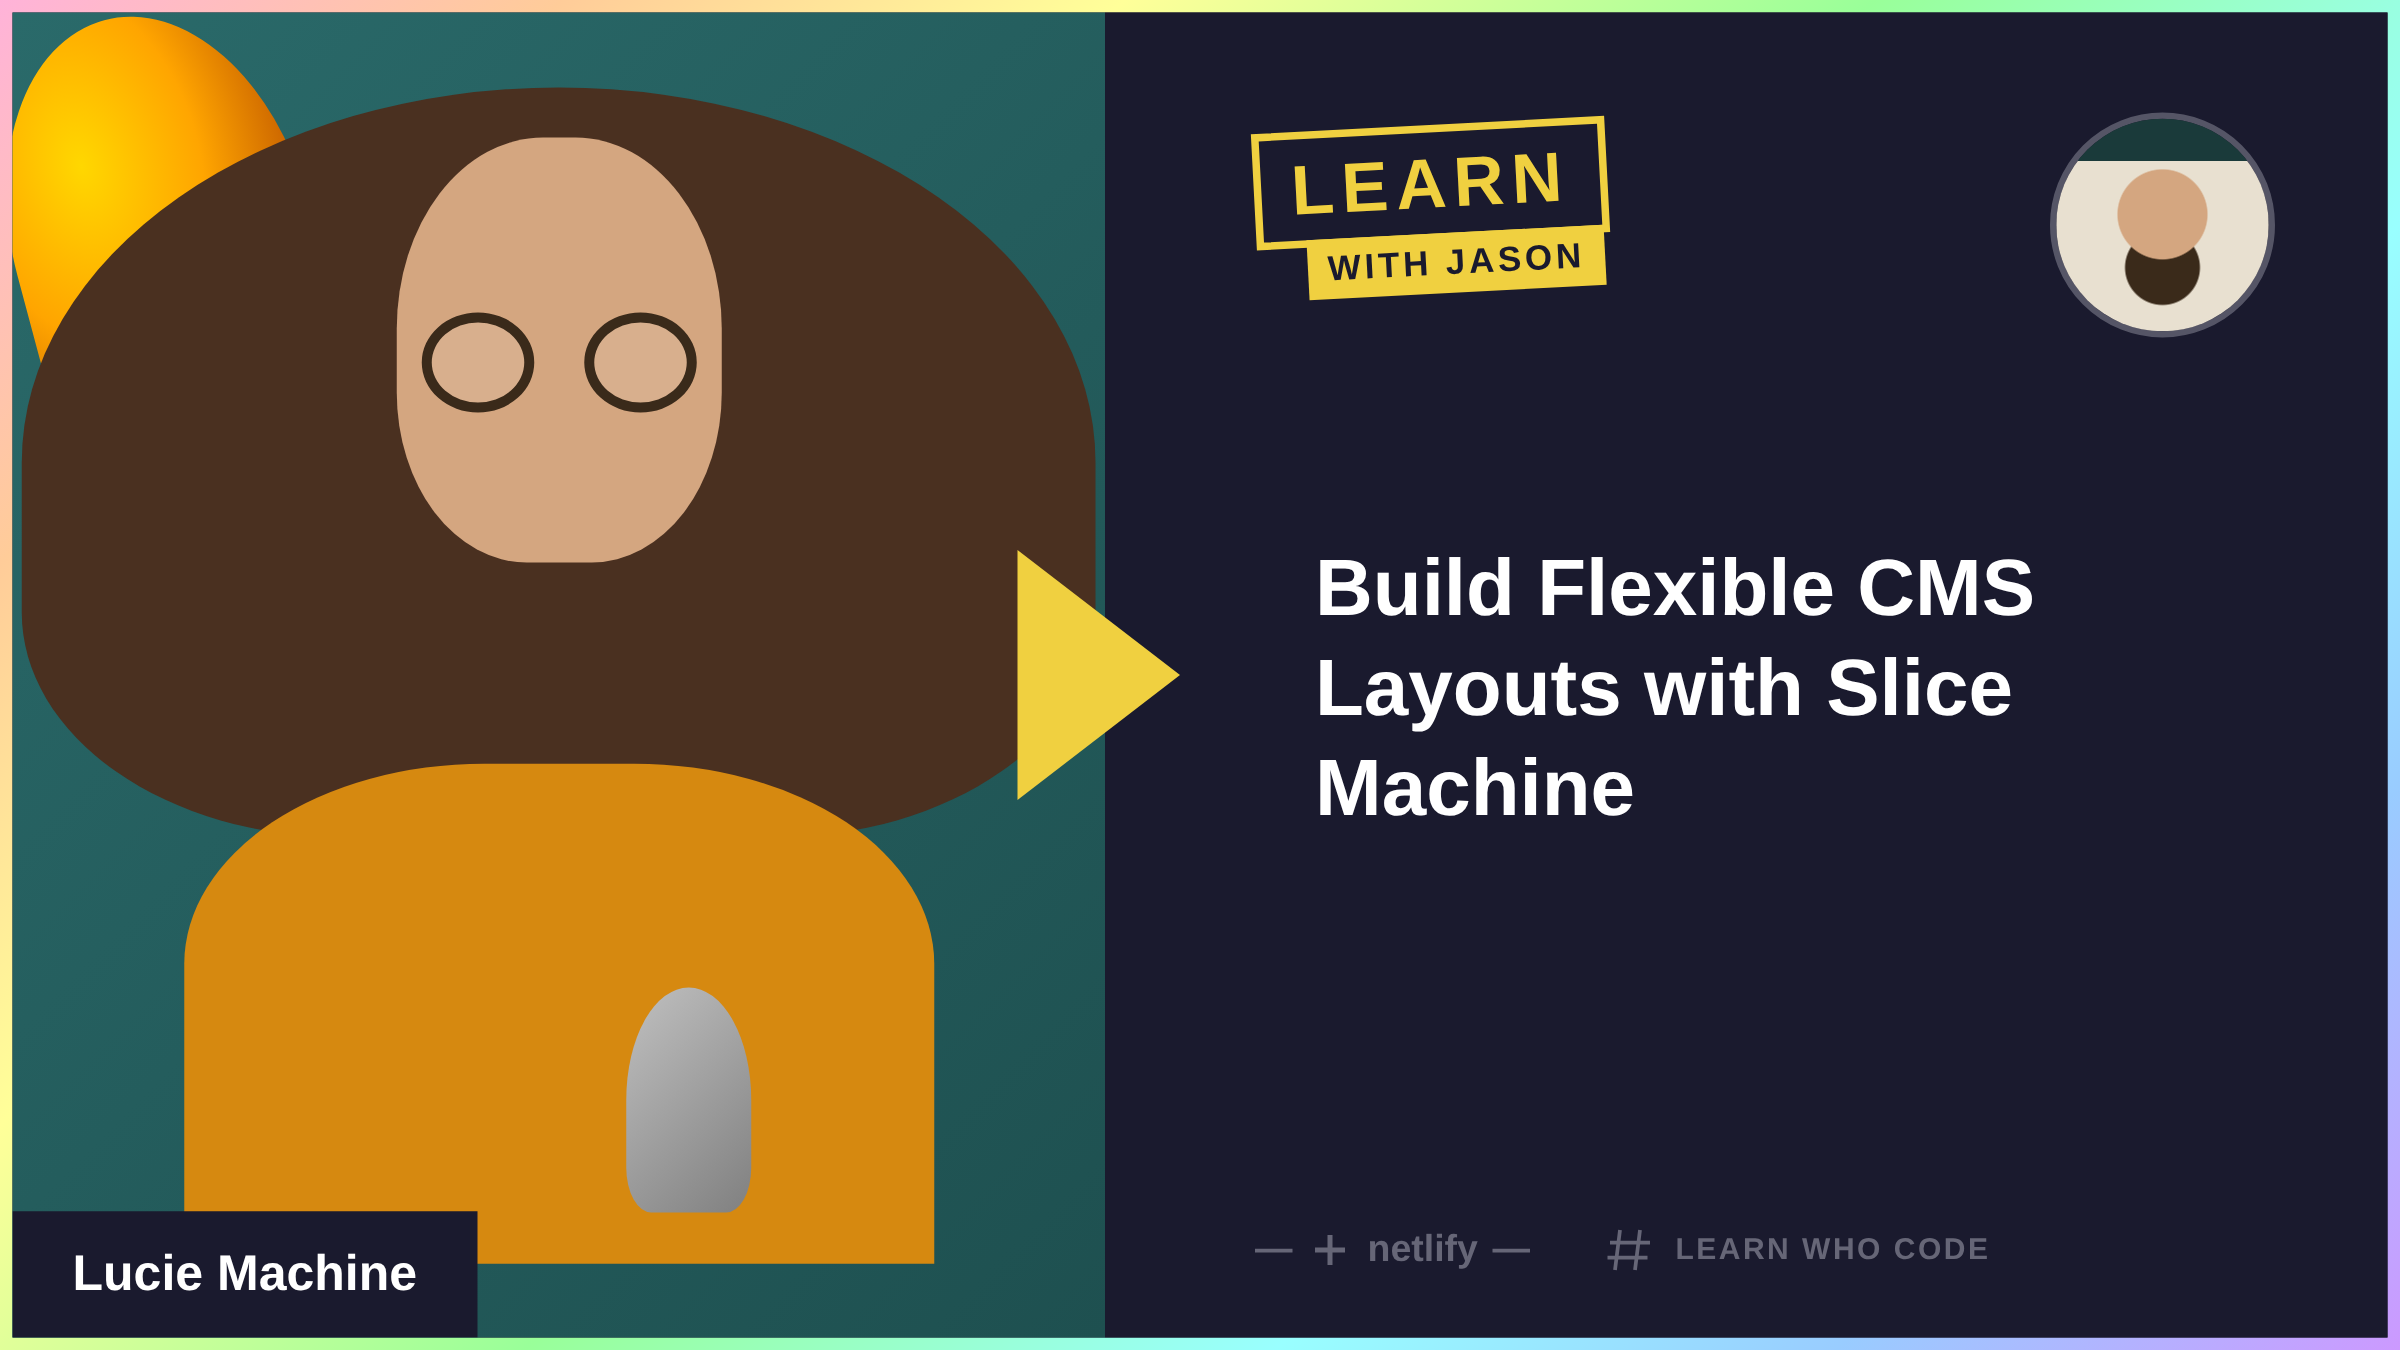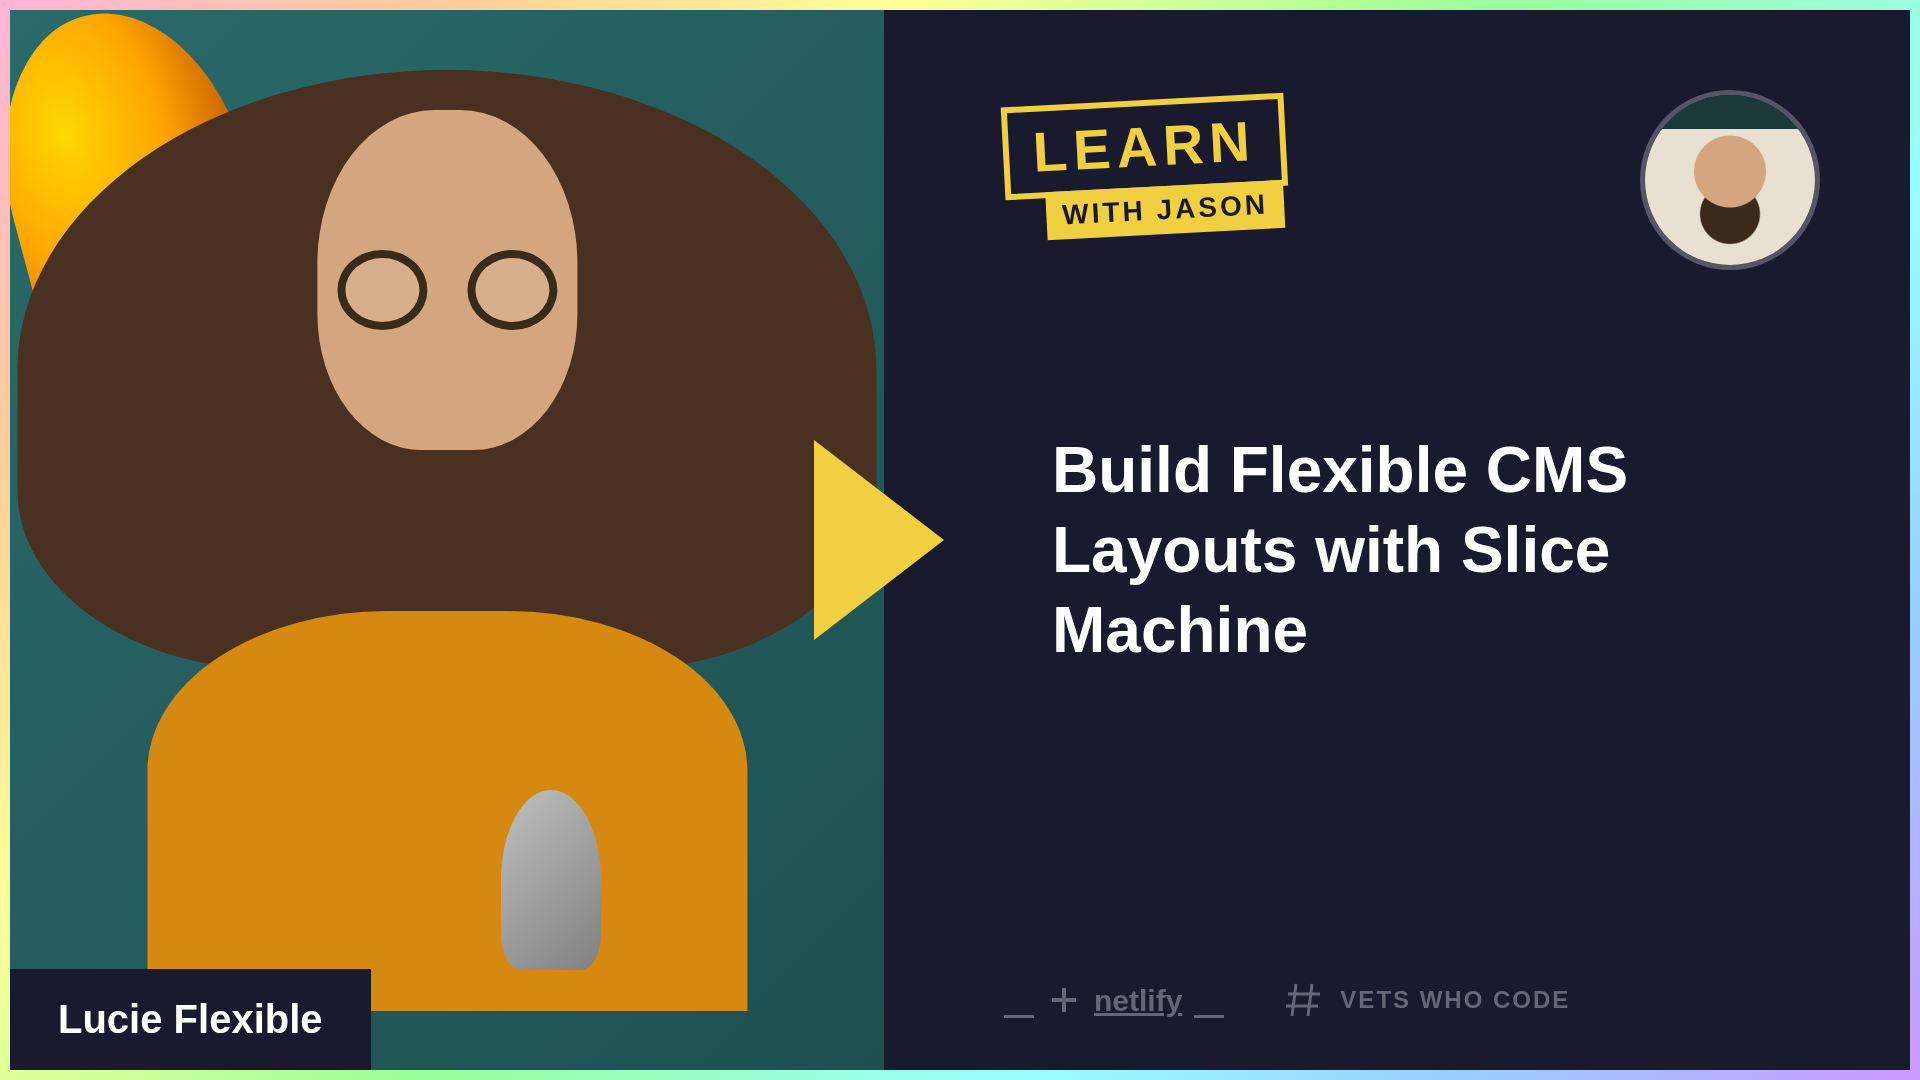--- a/index.html
+++ b/index.html
@@ -202,26 +202,25 @@
 .sponsors {
   position: absolute;
   bottom: 50px;
   left: 120px;
   display: flex;
   align-items: center;
   gap: 60px;
 }
 .sponsor-netlify {
   display: flex;
-  align-items: flex-end;
+  align-items: center;
   gap: 12px;
   color: #667;
   font-size: 30px;
   font-weight: 600;
-  text-decoration: underline;
 }
 .netlify-icon {
   width: 36px;
   height: 36px;
   position: relative;
 }
 .netlify-icon::before, .netlify-icon::after {
   content: '';
   position: absolute;
   background: #667;
@@ -262,21 +261,21 @@
               <div class="lens lens-right"></div>
             </div>
           </div>
           <div class="sweater"></div>
         </div>
         <div class="microphone">
           <div class="mic-head"></div>
         </div>
       </div>
       <div class="guest-name-banner">
-        <span>Lucie Flexible</span>
+        <span>Lucie Machine</span>
       </div>
     </div>
 
     <div class="right-panel">
 
       <div class="play-button"></div>
 
       <div class="logo-block">
         <div class="logo-learn">LEARN</div><br>
         <div class="logo-with-jason">WITH JASON</div>
@@ -297,19 +296,19 @@
         </div>
         <div class="sponsor-vwc">
           <div class="vwc-icon">
             <svg viewBox="0 0 40 40" fill="none" stroke="#667" stroke-width="3">
               <line x1="12" y1="4" x2="8" y2="36"></line>
               <line x1="28" y1="4" x2="24" y2="36"></line>
               <line x1="4" y1="14" x2="36" y2="14"></line>
               <line x1="2" y1="26" x2="34" y2="26"></line>
             </svg>
           </div>
-          <span>VETS WHO CODE</span>
+          <span>LEARN WHO CODE</span>
         </div>
       </div>
 
     </div>
   </div>
 </div>
 
 </body></html>

